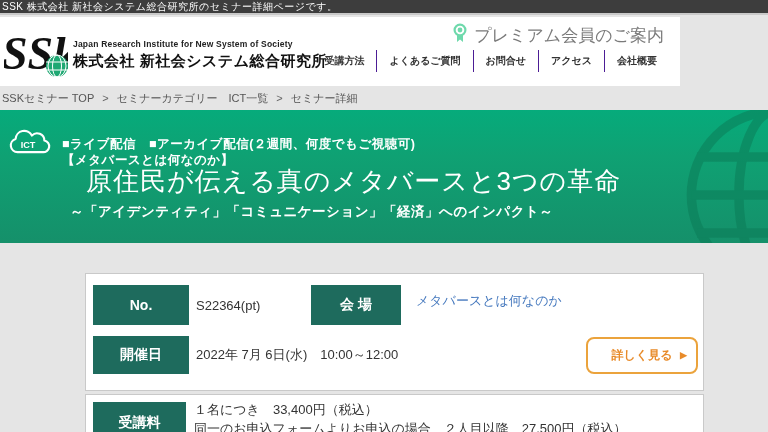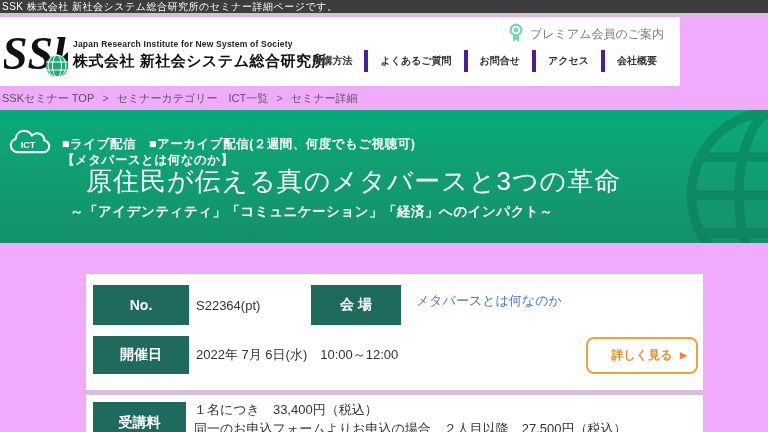--- a/index.html
+++ b/index.html
@@ -1,35 +1,35 @@
 <!DOCTYPE html>
 <html><head>
 <meta charset="utf-8">
 <style>
   * { box-sizing: border-box; }
   body { margin: 0; font-family: "Liberation Sans", sans-serif; background: #fff; }
-  .page { position: relative; width: 768px; height: 432px; overflow: hidden; background: #f0abfc; }
+  .page { position: relative; width: 768px; height: 432px; overflow: hidden; background: #e5e5e5; }
 
   
   .topbar { position: absolute; left: 0; top: 0; width: 768px; height: 15px;
             background: #3d3d3d; border-bottom: 2px solid #c9c9c9; color: #fff;
             font-size: 10px; line-height: 13px; padding-left: 2px; letter-spacing: .5px;
             white-space: nowrap; overflow: hidden; }
 
   
   .header { position: absolute; left: 0; top: 17px; width: 680px; height: 69px; background: #fff; }
   .logo { position: absolute; left: 4px; top: 10px; display: flex; align-items: center; cursor: pointer; }
   .logo-text { margin-left: 5px; }
   .logo-en { display: block; font-size: 8.5px; font-weight: bold; color: #222; letter-spacing: .2px; }
   .logo-company { display: block; font-size: 15px; font-weight: bold; color: #111; margin-top: 3px; letter-spacing: .5px; }
   .premium { position: absolute; right: 16px; top: 6px; display: flex; align-items: center; gap: 6px;
-             color: #7a7a7a; font-size: 12px; cursor: pointer; }
+             color: #7a7a7a; font-size: 17px; cursor: pointer; }
   .nav { position: absolute; right: 11px; top: 33px; display: flex; align-items: flex-start;
          font-size: 10px; font-weight: bold; color: #333; }
-  .nav-item { padding: 4px 12px; border-left: 4px solid #4c1d95; cursor: pointer; white-space: nowrap; }
+  .nav-item { padding: 4px 12px; border-left: 1px solid #4c1d95; cursor: pointer; white-space: nowrap; }
   .nav-item:first-child { border-left: none; }
 
   
   .breadcrumb { position: absolute; left: 2px; top: 91px; font-size: 11px; color: #555; white-space: nowrap; }
   .breadcrumb .bc-item { cursor: pointer; }
   .breadcrumb .bc-sep { margin: 0 5px; color: #666; }
 
   
   .banner { position: absolute; left: 0; top: 110px; width: 768px; height: 133px; overflow: hidden;
             background: linear-gradient(180deg, #06ab7b 0%, #0fa173 35%, #15906a 100%); color: #fff; }

